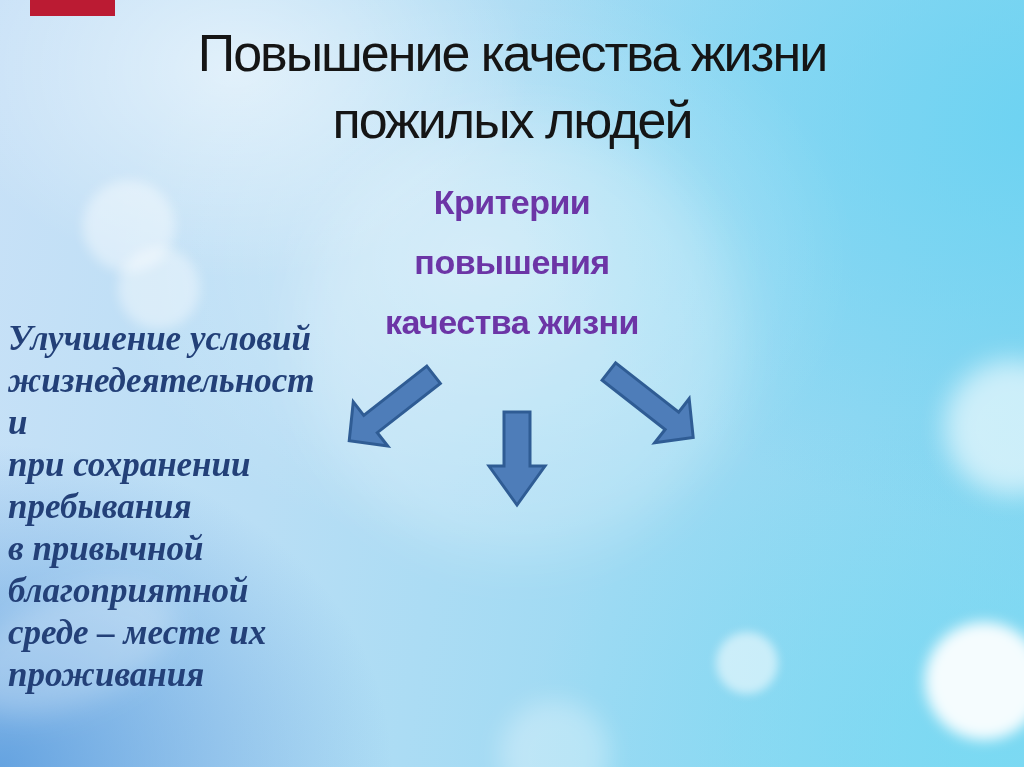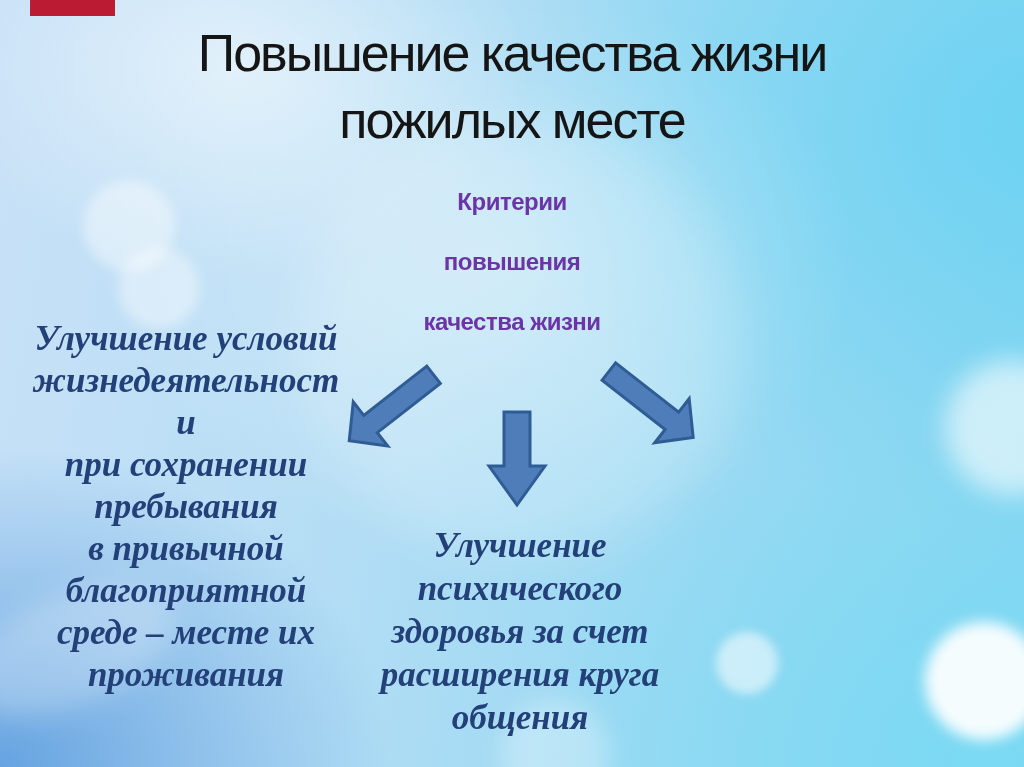--- a/index.html
+++ b/index.html
@@ -26,25 +26,25 @@
   .red-bar{position:absolute;left:30px;top:0;width:85px;height:16px;background:#BB1B33;}
   .title{
     position:absolute;left:0;right:0;top:20px;margin:0;
     text-align:center;color:#151515;font-weight:400;
     font-size:52px;line-height:67px;letter-spacing:-2px;
     white-space:pre-line;
   }
   .subtitle{
     position:absolute;left:0;right:0;top:172px;margin:0;
     text-align:center;color:#6C35A6;font-weight:700;
-    font-size:24px;line-height:60px;letter-spacing:-0.5px;
+    font-size:34px;line-height:60px;letter-spacing:-0.5px;
     white-space:pre-line;
   }
   .branch{
-    position:absolute;margin:0;text-align:center;
+    position:absolute;margin:0;text-align:left;
     font-family:"Liberation Serif",serif;font-style:italic;font-weight:700;
     color:#234078;font-size:35px;line-height:42px;white-space:pre-line;
   }
   .branch-left{left:8px;top:318px;width:356px;}
   .branch-center{left:362px;top:524px;width:316px;line-height:43px;}
   .branch-right{left:685px;top:330px;width:334px;line-height:41px;}
   .arrow-svg{position:absolute;overflow:visible;}
   .arrow-svg polygon{fill:#4E7DB9;stroke:#2F5C94;stroke-width:3;stroke-linejoin:miter;}
   .arrow-left{left:330px;top:358px;}
   .arrow-center{left:486px;top:410px;}
@@ -60,21 +60,21 @@
   <div class="bokeh b2"></div>
   <div class="bokeh b3"></div>
   <div class="bokeh b4"></div>
   <div class="bokeh b5"></div>
   <div class="bokeh b6"></div>
   <div class="bokeh b7"></div>
 
   <div class="red-bar"></div>
 
   <h1 class="title">Повышение качества жизни
-пожилых месте</h1>
+пожилых людей</h1>
   <h2 class="subtitle">Критерии
 повышения
 качества жизни</h2>
 
   <svg class="arrow-svg arrow-left" width="120" height="100" viewBox="0 0 120 100">
     <g transform="rotate(-38 61 50)">
       <polygon points="115,39 35,39 35,22 8,50 35,78 35,61 115,61"></polygon>
     </g>
   </svg>
   <svg class="arrow-svg arrow-center" width="62" height="98" viewBox="0 0 62 98">
@@ -88,19 +88,14 @@
 
   <p class="branch branch-left">Улучшение условий
 жизнедеятельност
 и
 при сохранении
 пребывания
 в привычной
 благоприятной
 среде – месте их
 проживания</p>
-  <p class="branch branch-center">Улучшение
-психического
-здоровья за счет
-расширения круга
-общения</p>
 
 </div>
 
 </body></html>

